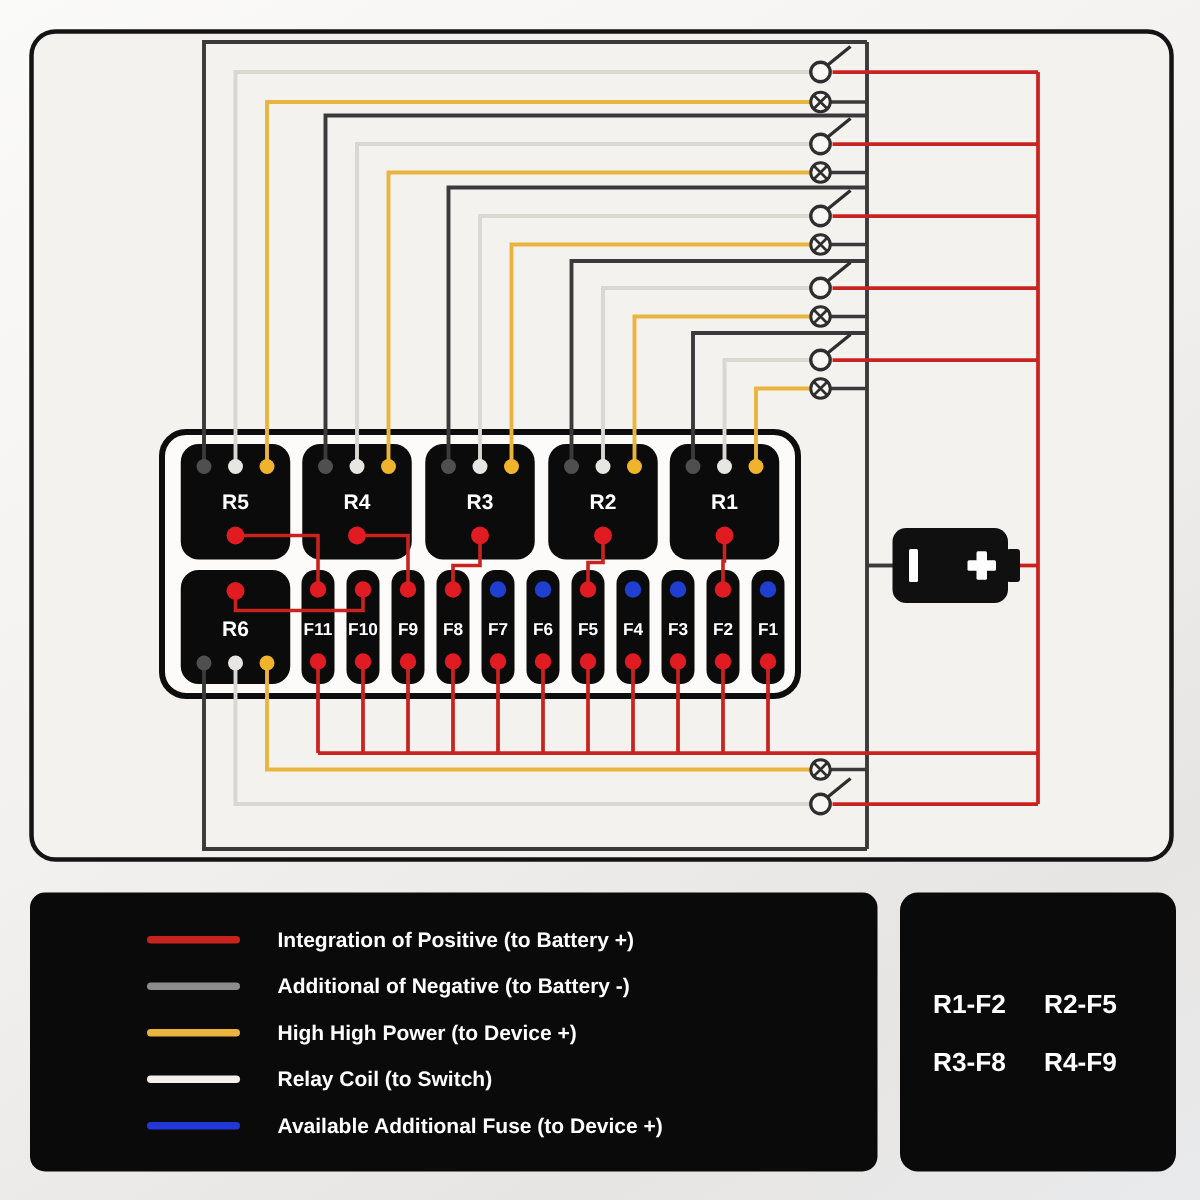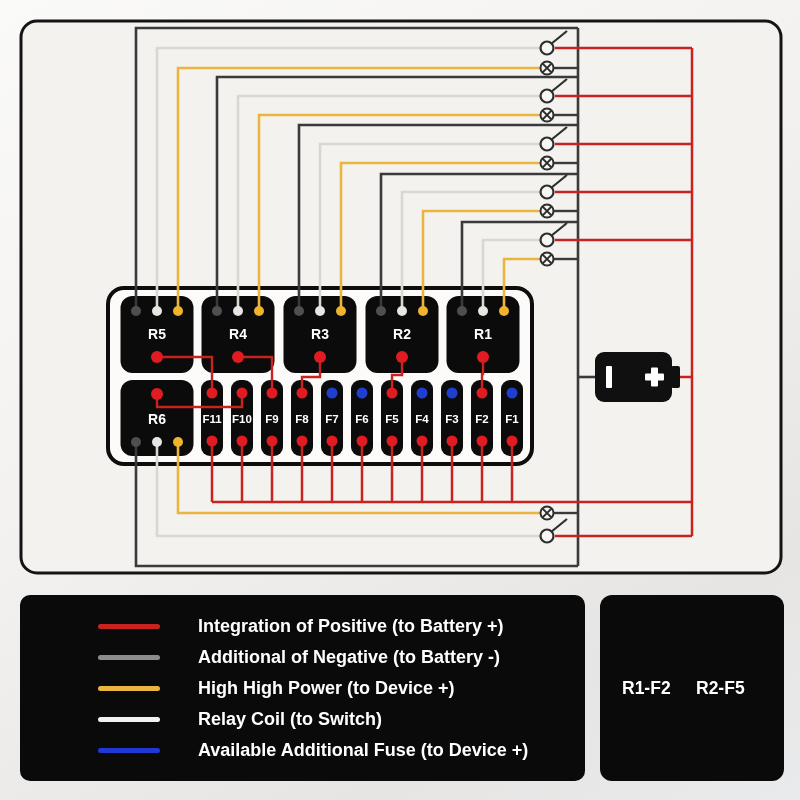--- a/index.html
+++ b/index.html
@@ -13,21 +13,21 @@
     font-size:24px;font-weight:700;color:#1d1d1d;letter-spacing:.3px;
   }
   svg{position:absolute;left:0;top:0;}
   .legend-panel{
     position:absolute;left:20px;top:595px;width:565px;height:186px;
     background:#0a0a0a;border-radius:10px;z-index:4;
     display:flex;flex-direction:column;justify-content:center;row-gap:11px;
   }
   .legend-row{display:flex;align-items:center;height:20px;}
   .legend-swatch{display:inline-block;width:62px;height:5px;border-radius:3px;margin-left:78px;margin-right:25px;flex:0 0 auto;}
-  .legend-label{color:#fff;font-size:18px;font-weight:600;white-space:nowrap;margin-left:13px;}
+  .legend-label{color:#fff;font-size:14px;font-weight:600;white-space:nowrap;}
   .pairing-panel{
     position:absolute;left:600px;top:595px;width:184px;height:186px;
     background:#0a0a0a;border-radius:12px;z-index:4;
     display:flex;flex-direction:column;justify-content:center;row-gap:17px;
   }
   .pairing-row{padding-left:22px;height:22px;line-height:22px;}
   .pairing-cell{display:inline-block;width:74px;color:#fff;font-size:17.5px;font-weight:700;white-space:nowrap;}
 </style>
 </head>
 <body>
@@ -204,14 +204,15 @@
         <span class="legend-swatch" style="background: rgb(242, 241, 238);"></span>
         <span class="legend-label">Relay Coil (to Switch)</span>
       </div>
       <div class="legend-row">
         <span class="legend-swatch" style="background: rgb(32, 56, 214);"></span>
         <span class="legend-label">Available Additional Fuse (to Device +)</span>
       </div>
     </div>
   <div class="pairing-panel" id="pairPanel">
       <div class="pairing-row"><span class="pairing-cell">R1-F2</span><span class="pairing-cell">R2-F5</span></div>
+      <div class="pairing-row"><span class="pairing-cell">R3-F8</span><span class="pairing-cell">R4-F9</span></div>
     </div>
 </div>
 
 </body></html>

